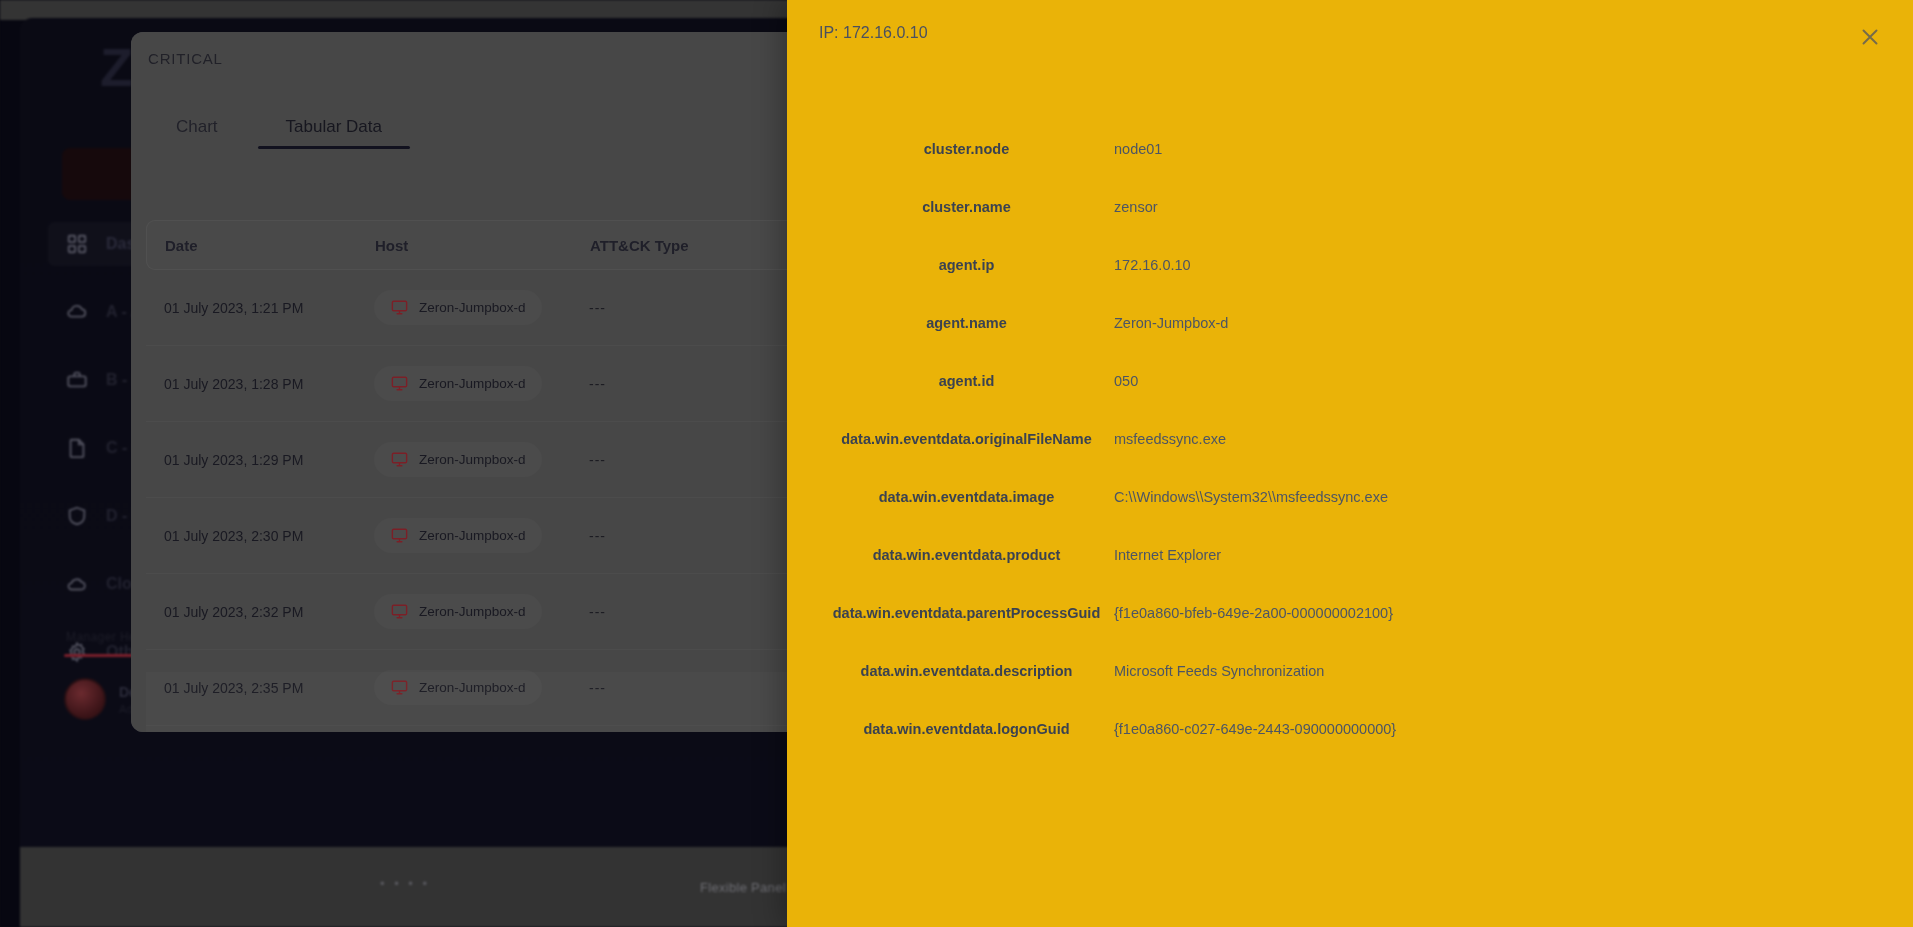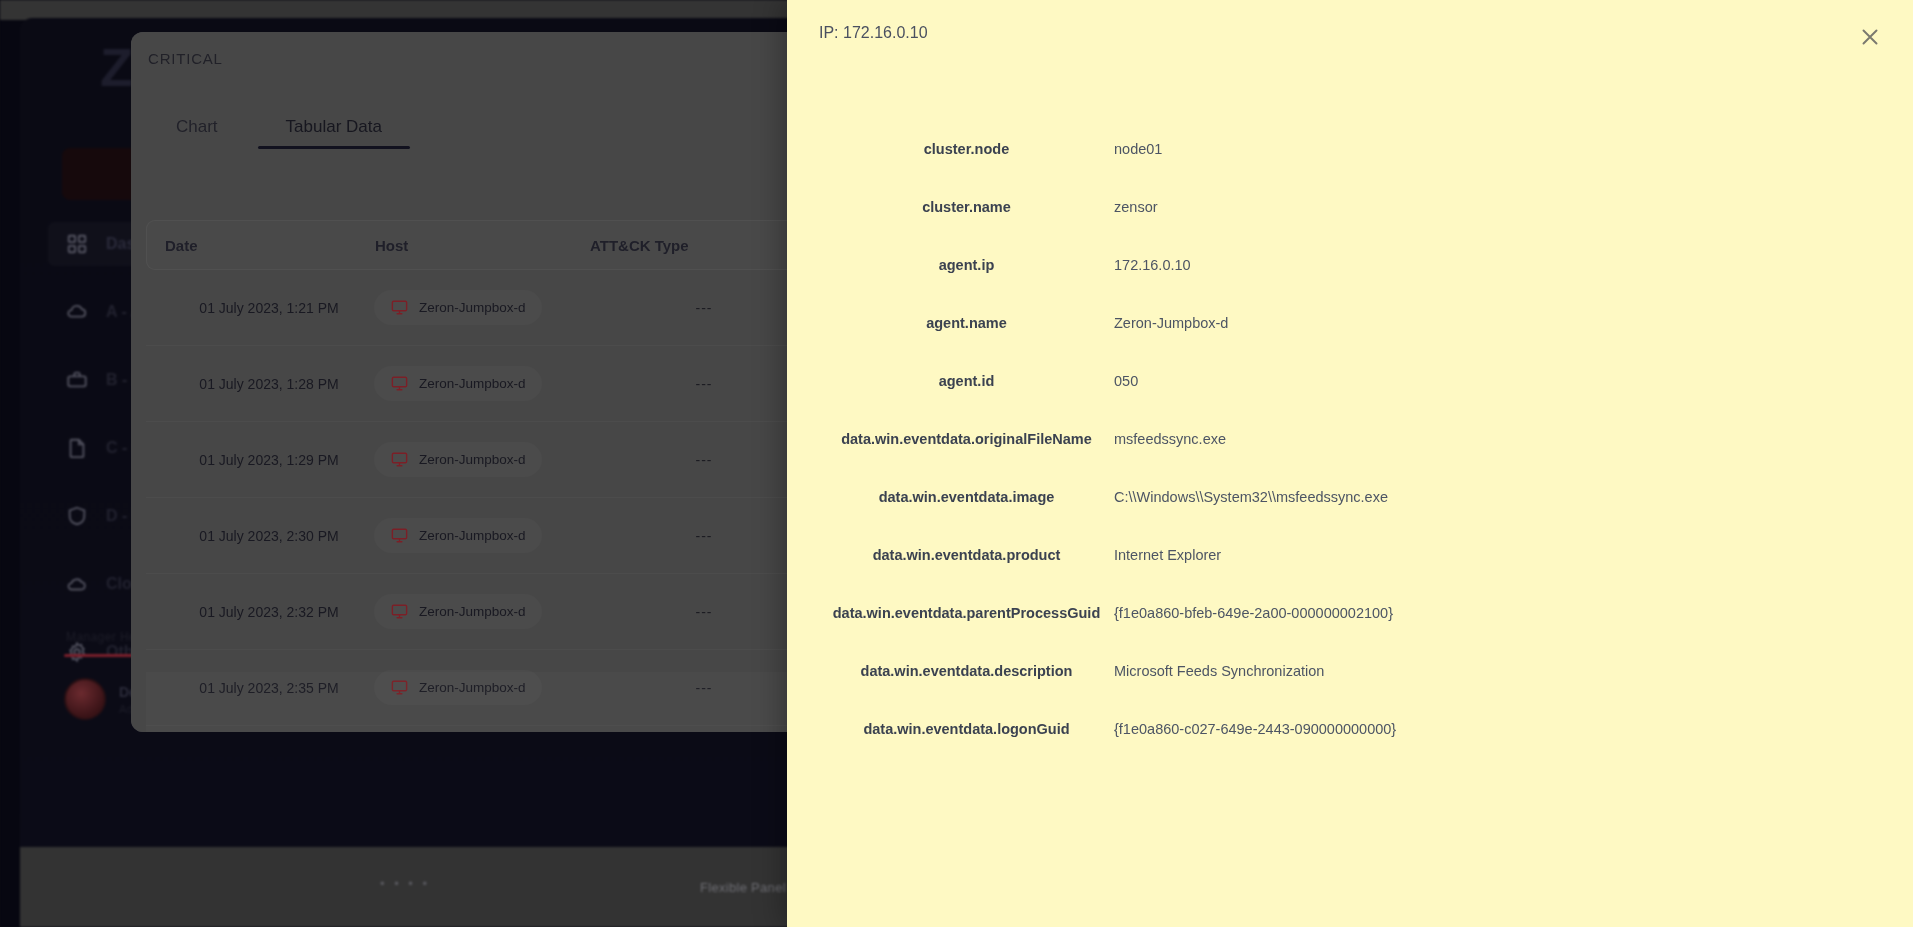--- a/index.html
+++ b/index.html
@@ -119,21 +119,21 @@
   .c-host { width: 215px; }
   .c-att  { width: 230px; }
   .c-rule { width: 260px; }
   .c-lvl  { width: 120px; }
 
   .trow {
     display: flex; align-items: center; height: 76px;
     padding: 0 18px;
     border-bottom: 1px solid rgba(255,255,255,.07);
   }
-  .td { font-size: 14px; color: #2f2f3e; text-align: center; }
+  .td { font-size: 14px; color: #2f2f3e; }
   .host-chip {
     display: inline-flex; align-items: center; gap: 10px;
     background: rgba(255,255,255,.06);
     border-radius: 22px; padding: 8px 16px;
   }
   .host-chip svg { width: 19px; height: 19px; display: block; }
   .host-name { font-size: 13.5px; color: #2f2f3e; }
   .dash { color: #33333f; letter-spacing: 1px; }
 
   .modal-footer {
@@ -143,21 +143,21 @@
     padding-right: 390px;
   }
   .showing { font-size: 13px; font-weight: 700; color: #2e2e3c; }
 
   .scrim { position: absolute; inset: 0; background: rgba(0,0,0,.45); }
 
   
   .panel {
     position: absolute; right: 0; top: 0;
     width: 1126px; height: 927px;
-    background: #fef9c3;
+    background: #eab308;
     box-shadow: -6px 0 26px rgba(0,0,0,.28);
     overflow: hidden;
   }
   .panel-head {
     position: absolute; left: 32px; top: 24px; right: 30px;
     display: flex; align-items: flex-start; justify-content: space-between;
   }
   .panel-ip { font-size: 16px; color: #4a5060; }
   .close-btn {
     width: 26px; height: 26px; position: relative;

